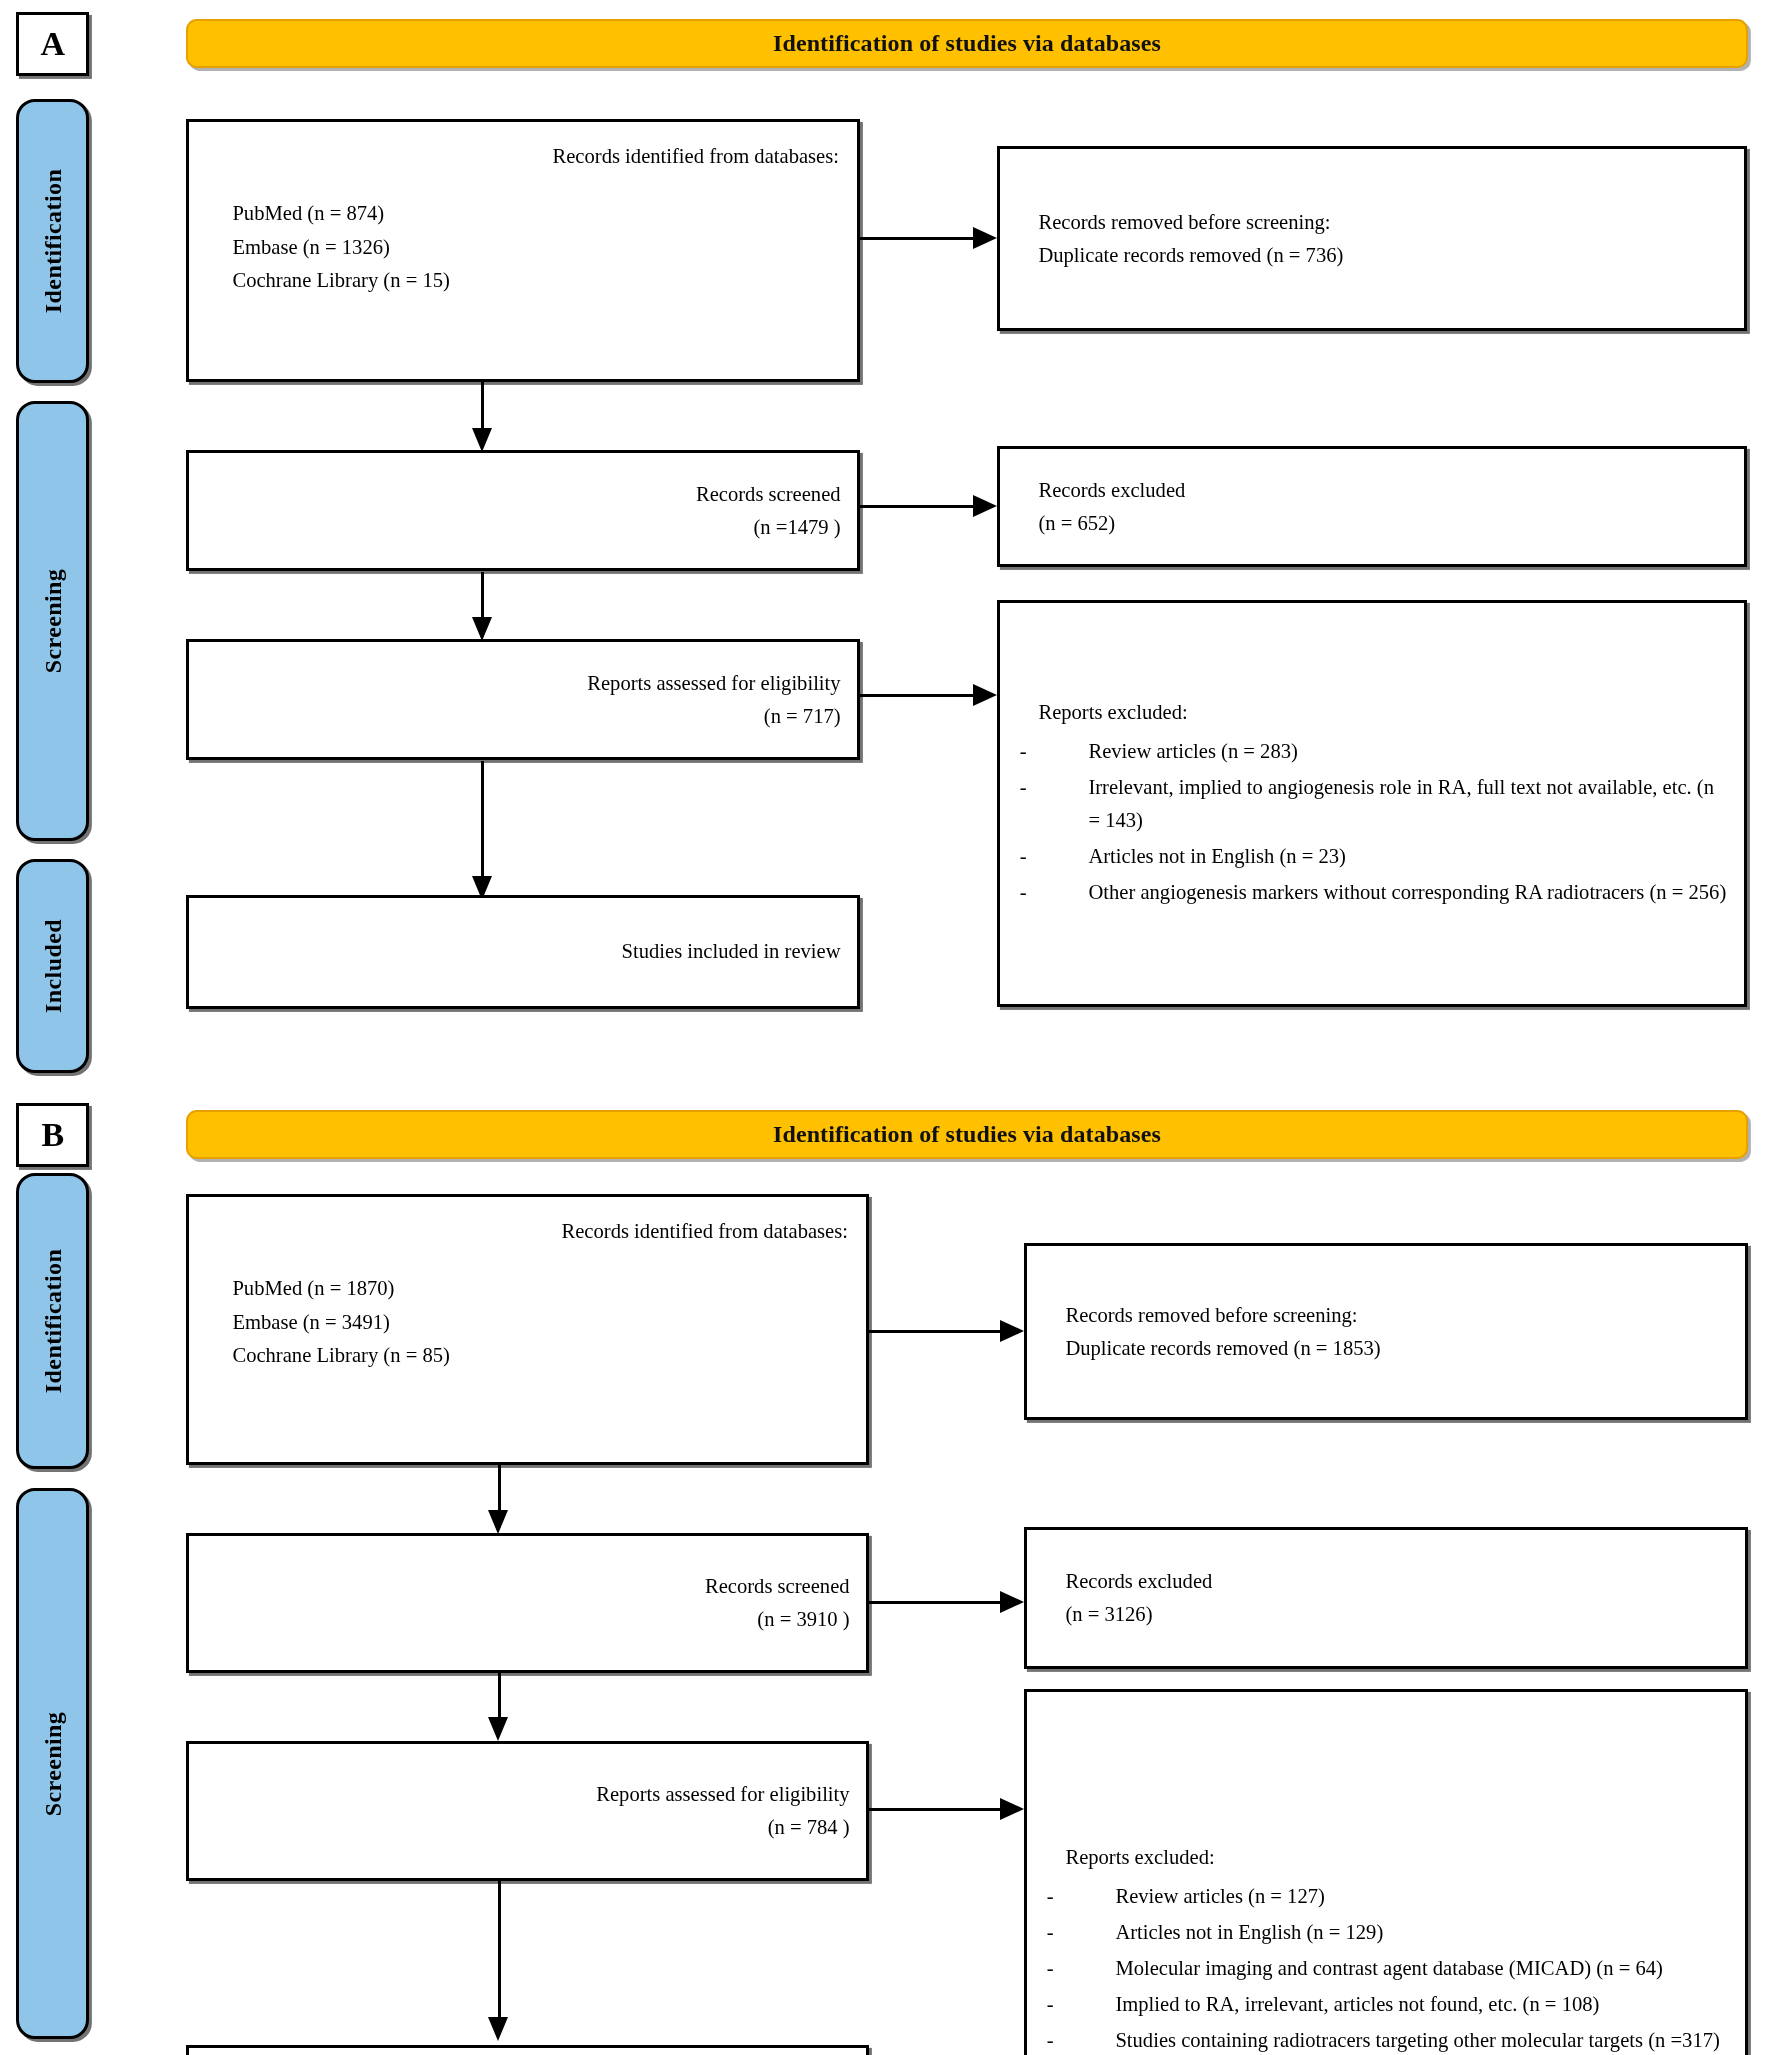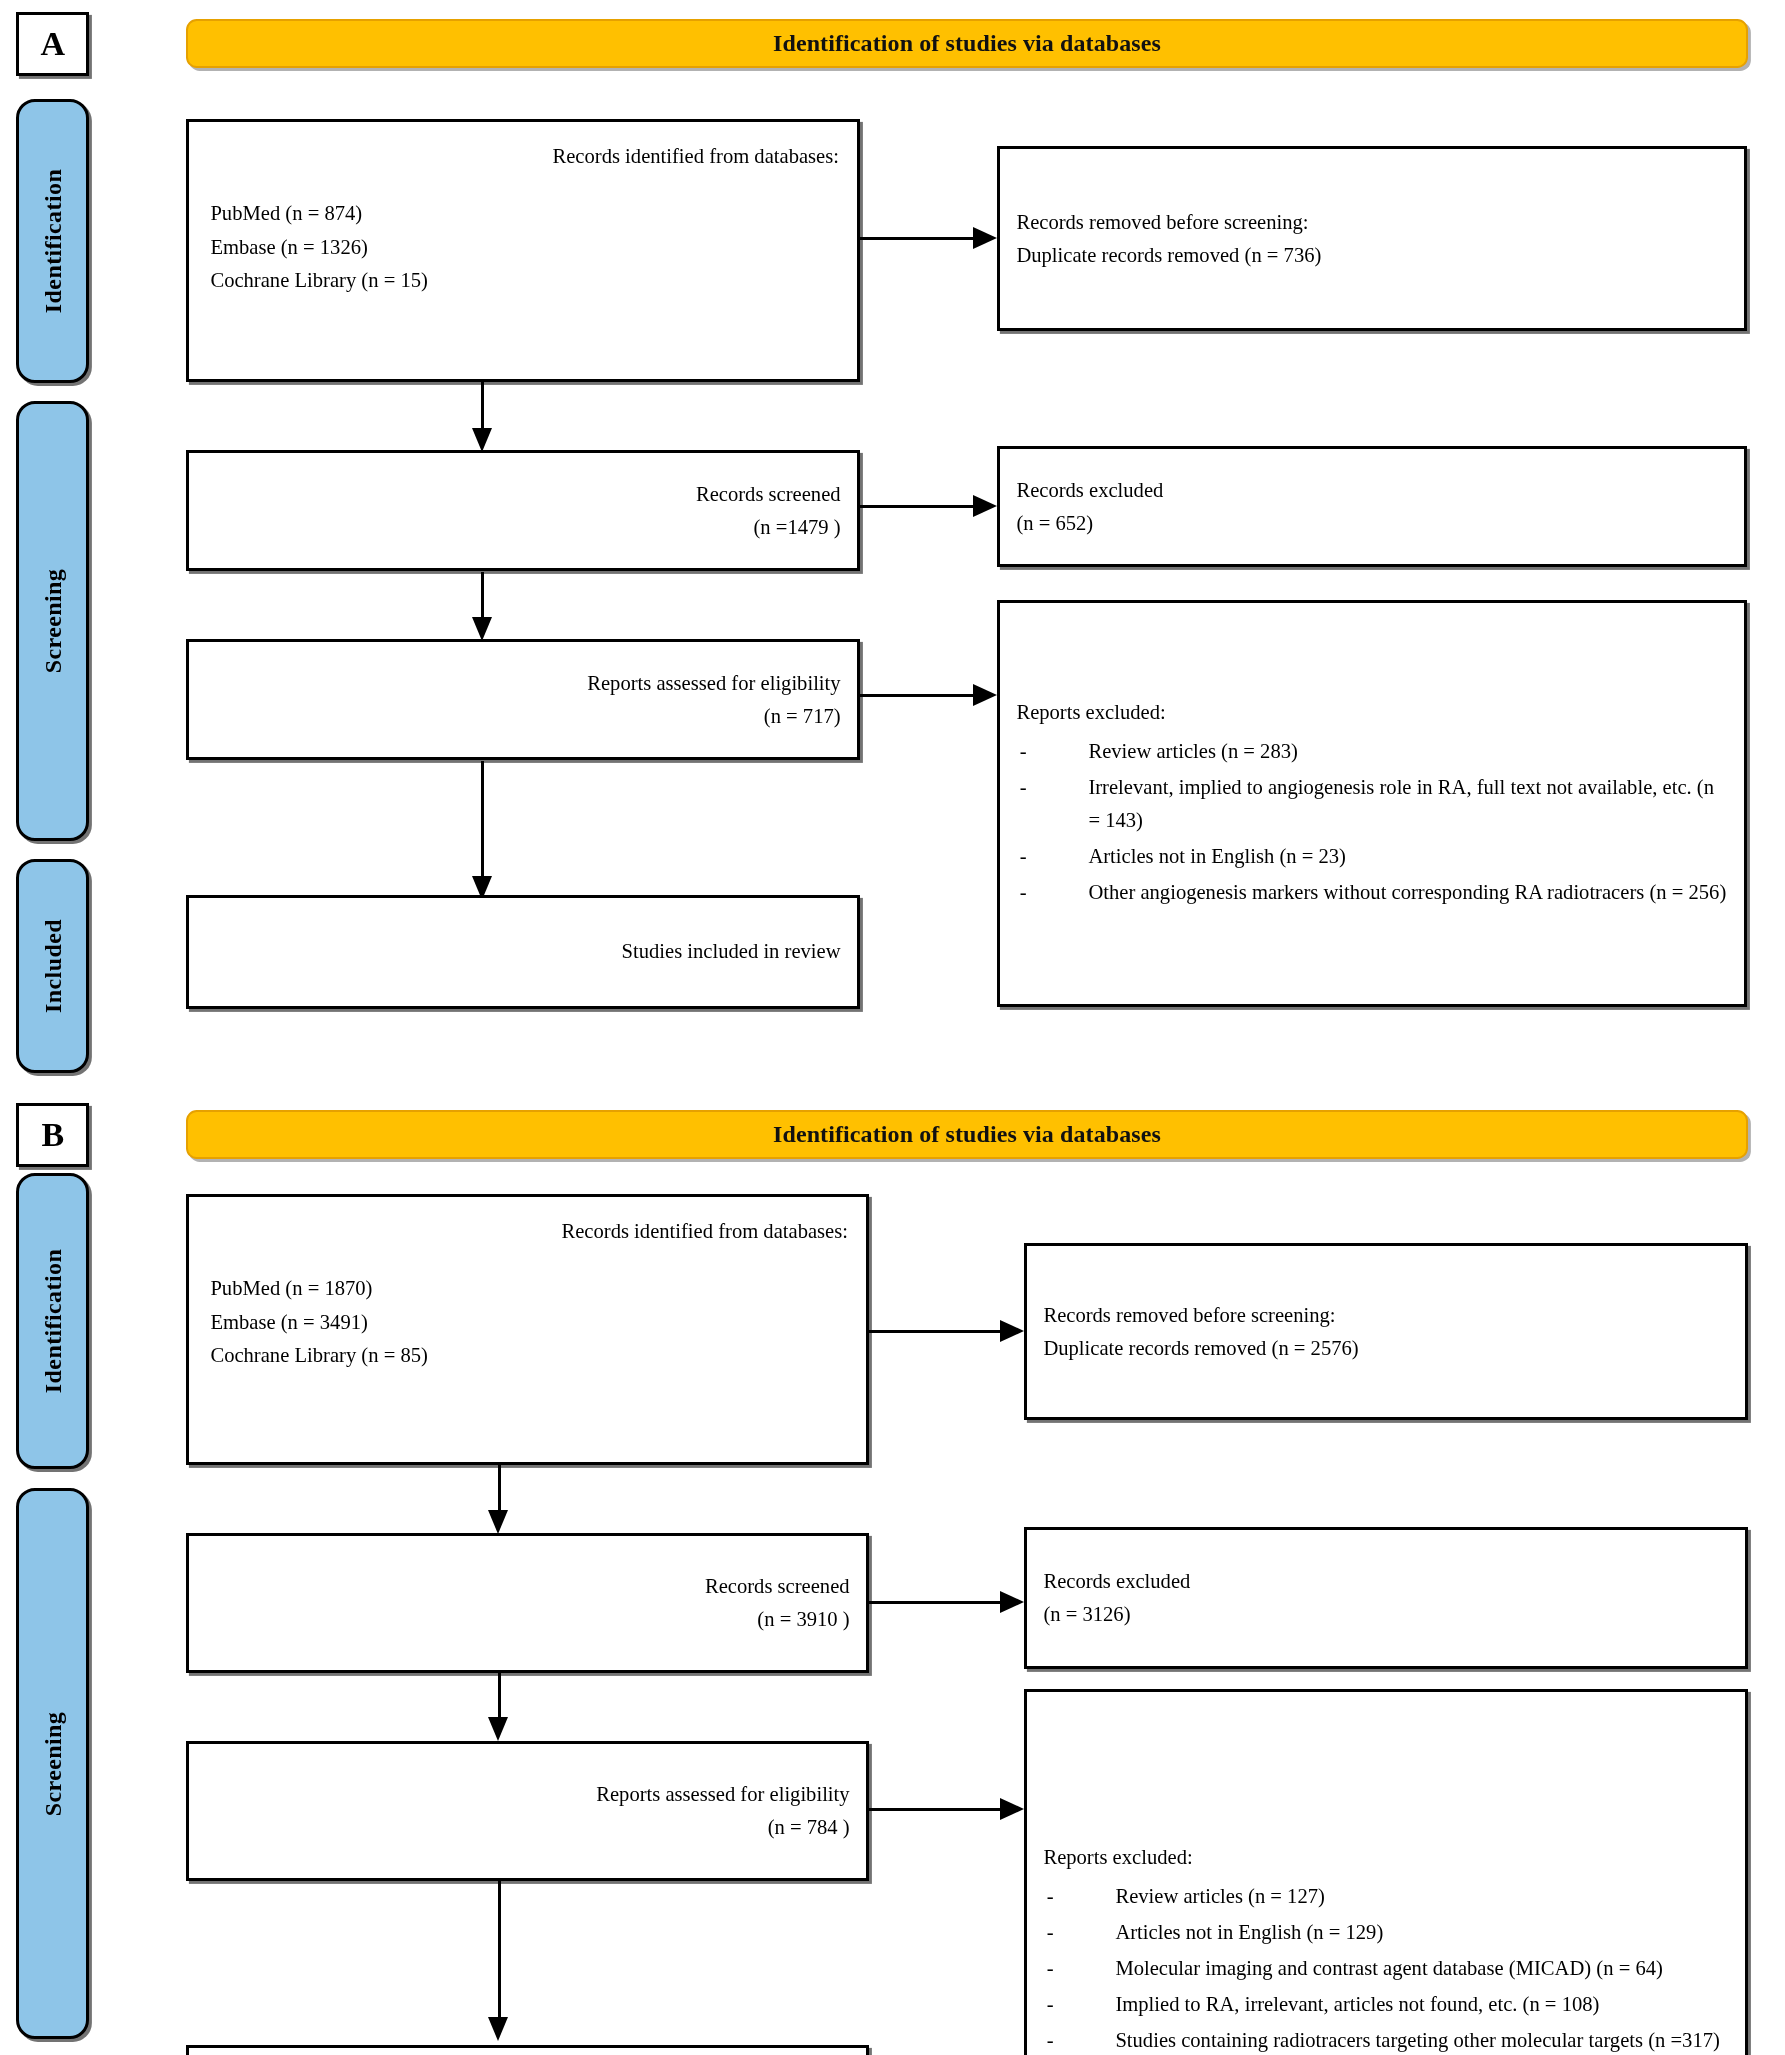--- a/index.html
+++ b/index.html
@@ -50,21 +50,21 @@
   .box{
     position:absolute;border:3.7px solid #000;background:#fff;
     box-sizing:border-box;box-shadow:2.9px 2.9px 0 rgba(0,0,0,0.55);
   }
   .box .inner{
     position:absolute;left:0;right:0;top:50%;transform:translateY(-50%);
     padding:0 16.4px;box-sizing:border-box;
   }
   .box .inner.topal{position:static;transform:none;padding:18px 18px 0 21.4px;}
   .ctr{text-align:right;}
-  .lft{text-align:left;}
+  .lft{text-align:left;margin-left:22px;}
   .line{font-size:20.6px;color:#000;line-height:1.62;}
   .line.gap{margin-top:24px;}
 
   
   ul.blist{list-style:none;margin:5.8px 0 0 0;padding:0;}
   ul.blist li{
     position:relative;font-size:20.6px;line-height:1.62;color:#000;
     padding-left:72px;margin-bottom:2.5px;
   }
   ul.blist li .dash{
@@ -200,21 +200,21 @@
       <div class="line ctr">Records identified from databases:</div>
       <div class="line lft gap">PubMed (n = 1870)</div>
       <div class="line lft">Embase (n = 3491)</div>
       <div class="line lft">Cochrane Library (n = 85)</div>
     </div>
   </div>
 
   <div class="box" style="left:1024px;top:152px;width:724px;height:177px;">
     <div class="inner">
       <div class="line lft">Records removed before screening:</div>
-      <div class="line lft">Duplicate records removed  (n = 2576)</div>
+      <div class="line lft">Duplicate records removed  (n = 1853)</div>
     </div>
   </div>
 
   <div class="hline" style="left:868px;top:239px;width:134px;"></div>
   <div class="arrow-right" style="left:1000px;top:229px;"></div>
 
   <div class="vline" style="left:498px;top:374px;height:51px;"></div>
   <div class="arrow-down" style="left:488px;top:419px;"></div>
 
   <div class="box" style="left:186px;top:442px;width:683px;height:140px;">

